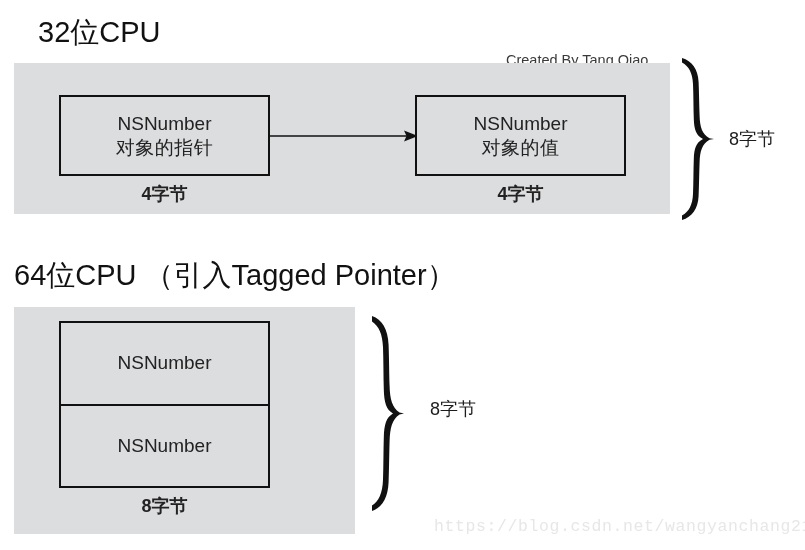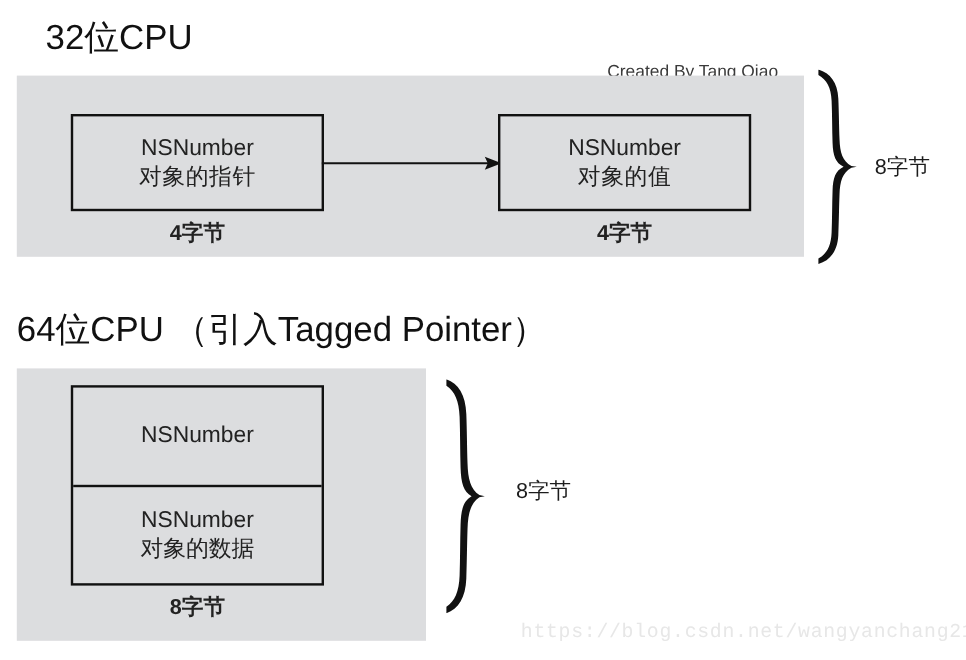--- a/index.html
+++ b/index.html
@@ -228,21 +228,20 @@
   <div class="section-title" id="title-64">64位CPU （引入Tagged Pointer）</div>
 
   <div class="panel" id="panel-64"></div>
 
   <div id="box-stack">
     <div class="cell">
       <div class="line">NSNumber</div>
     </div>
     <div class="cell">
       <div class="line">NSNumber</div>
-      <div class="line">对象的数据</div>
     </div>
   </div>
 
   <div class="size-caption" id="cap-stack">8字节</div>
 
   <svg class="brace-svg" id="brace-64" viewBox="0 0 44 195" xmlns="http://www.w3.org/2000/svg" preserveAspectRatio="none">
     <path fill="#111111" d="
       M6,0
       C16,3.6 22,13 22.6,29
       C23.1,42 23.2,58 23.6,70

